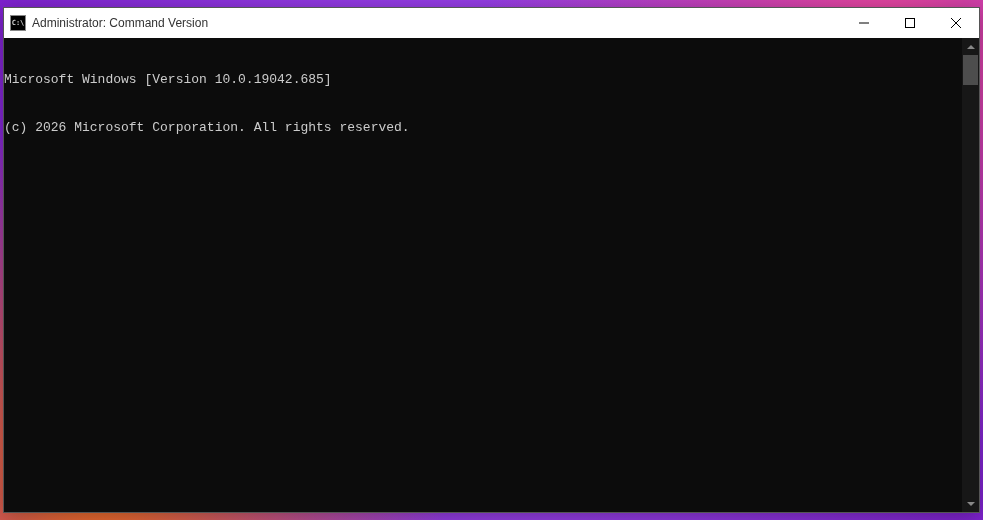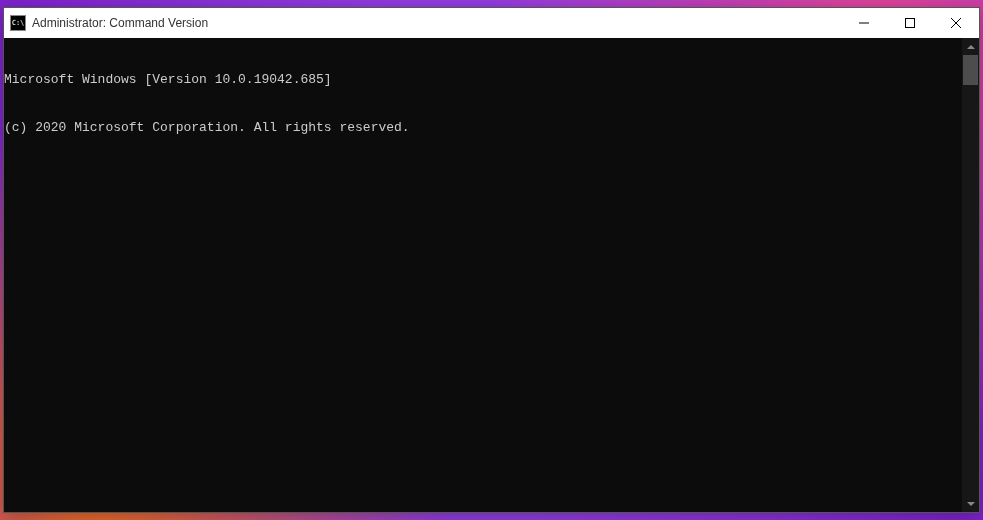--- a/index.html
+++ b/index.html
@@ -164,21 +164,21 @@
         <svg width="10" height="10" viewBox="0 0 10 10">
           <line x1="0" y1="0" x2="10" y2="10" stroke="#000" stroke-width="1"></line>
           <line x1="10" y1="0" x2="0" y2="10" stroke="#000" stroke-width="1"></line>
         </svg>
       </button>
     </div>
   </div>
   <div class="terminal-area">
     <div class="terminal-content">
       <span class="terminal-line">Microsoft Windows [Version 10.0.19042.685]</span>
-      <span class="terminal-line">(c) 2020 Microsoft Corporation. All rights reserved.</span>
+      <span class="terminal-line">(c) 2026 Microsoft Corporation. All rights reserved.</span>
       <span class="terminal-line"></span>
     </div>
     <div class="scrollbar">
       <div class="scroll-arrow">
         <svg width="8" height="4" viewBox="0 0 8 4">
             <path d="M4 0 L8 4 L0 4 Z" fill="#888"></path>
           </svg>
       </div>
       <div class="scroll-track">
         <div class="scroll-thumb"></div>

